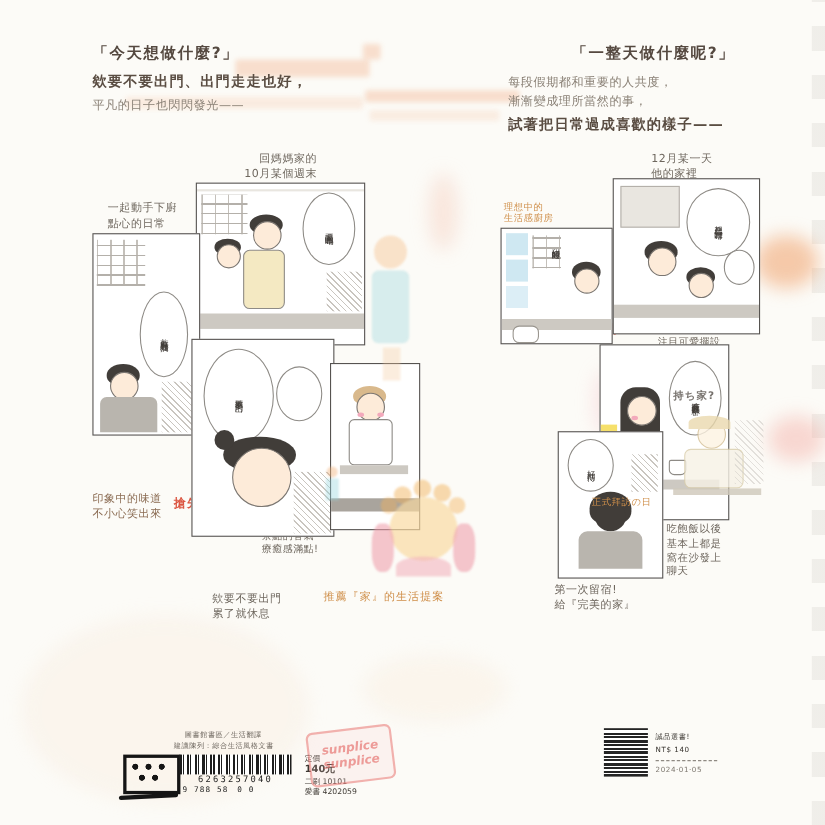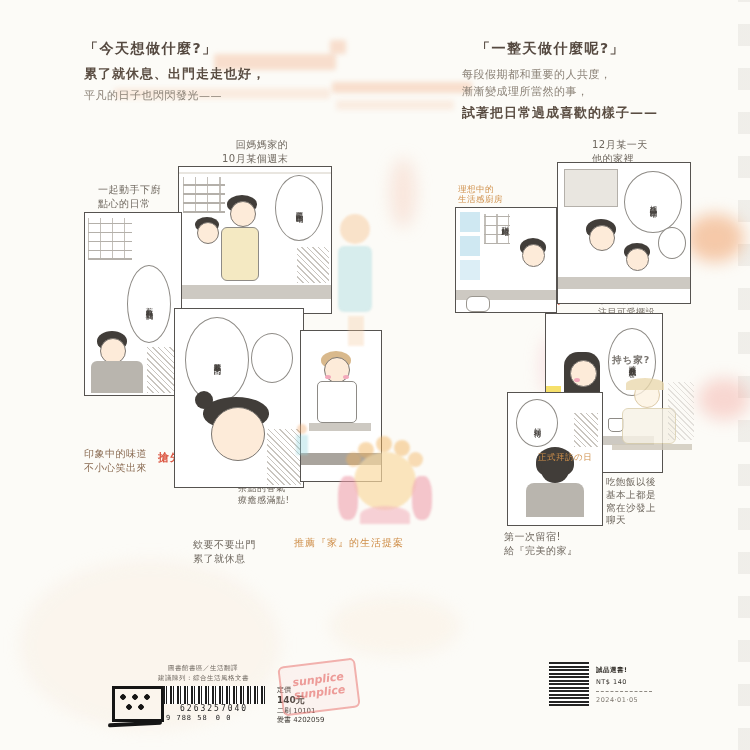--- a/index.html
+++ b/index.html
@@ -54,28 +54,28 @@
   <div class="ghost" style="left:336px;top:100px;width:118px;height:10px;opacity:.5;"></div>
   <div class="blob" style="left:686px;top:214px;width:58px;height:48px;background:rgba(240,152,92,.5);"></div>
   <div class="blob" style="left:698px;top:378px;width:52px;height:42px;background:rgba(242,162,152,.4);"></div>
   <div class="blob" style="left:390px;top:158px;width:26px;height:70px;background:rgba(244,192,172,.35);"></div>
   <div class="blob" style="left:540px;top:336px;width:18px;height:60px;background:rgba(246,180,190,.3);"></div>
   <div class="blob" style="left:20px;top:560px;width:260px;height:170px;background:rgba(248,228,208,.25);"></div>
   <div class="blob" style="left:330px;top:596px;width:130px;height:60px;background:rgba(250,232,212,.3);"></div>
 
   <div class="abs" style="left:84px;top:40px;width:250px;">
     <div class="hdr-title">「今天想做什麼?」</div>
-    <div class="hdr-bold">累了就休息、出門走走也好，</div>
+    <div class="hdr-bold">欸要不要出門、出門走走也好，</div>
     <div class="hdr-sub">
       <div>平凡的日子也閃閃發光——</div>
     </div>
   </div>
 
   <div class="abs" style="left:462px;top:40px;width:250px;">
-    <div class="hdr-title" style="margin-left:14px;">「一整天做什麼呢?」</div>
+    <div class="hdr-title" style="margin-left:14px;text-align:center;">「一整天做什麼呢?」</div>
     <div class="hdr-sub" style="margin-top:9px;">
       <div>每段假期都和重要的人共度，</div>
       <div>漸漸變成理所當然的事，</div>
     </div>
     <div class="hdr-bold" style="margin-top:4px;">試著把日常過成喜歡的樣子——</div>
   </div>
 
   <div class="cap" style="left:222px;top:138px;text-align:right;">
     <div>回媽媽家的</div>
     <div>10月某個週末</div>
@@ -272,19 +272,19 @@
     <div>愛書 4202059</div>
   </div>
 
   <div class="stamp" style="left:280px;top:662px;width:74px;height:46px;">
     <div>sunplice</div>
     <div>sunplice</div>
   </div>
 
   <div class="barcode2" style="left:549px;top:662px;width:40px;height:44px;"></div>
   <div class="abs" style="left:596px;top:666px;width:70px;">
-    <div class="tiny" style="font-weight:bold;color:#34302b;">誠品選書!</div>
+    <div class="tiny" style="font-weight:normal;color:#34302b;">誠品選書!</div>
     <div class="tiny" style="margin-top:3px;color:#34302b;">NT$ 140</div>
     <div style="margin-top:5px;width:56px;border-top:1px dashed #8f8a83;"></div>
     <div class="tiny" style="margin-top:4px;color:#7d776f;">2024·01·05</div>
   </div>
 
 </div>
 
 </body></html>

